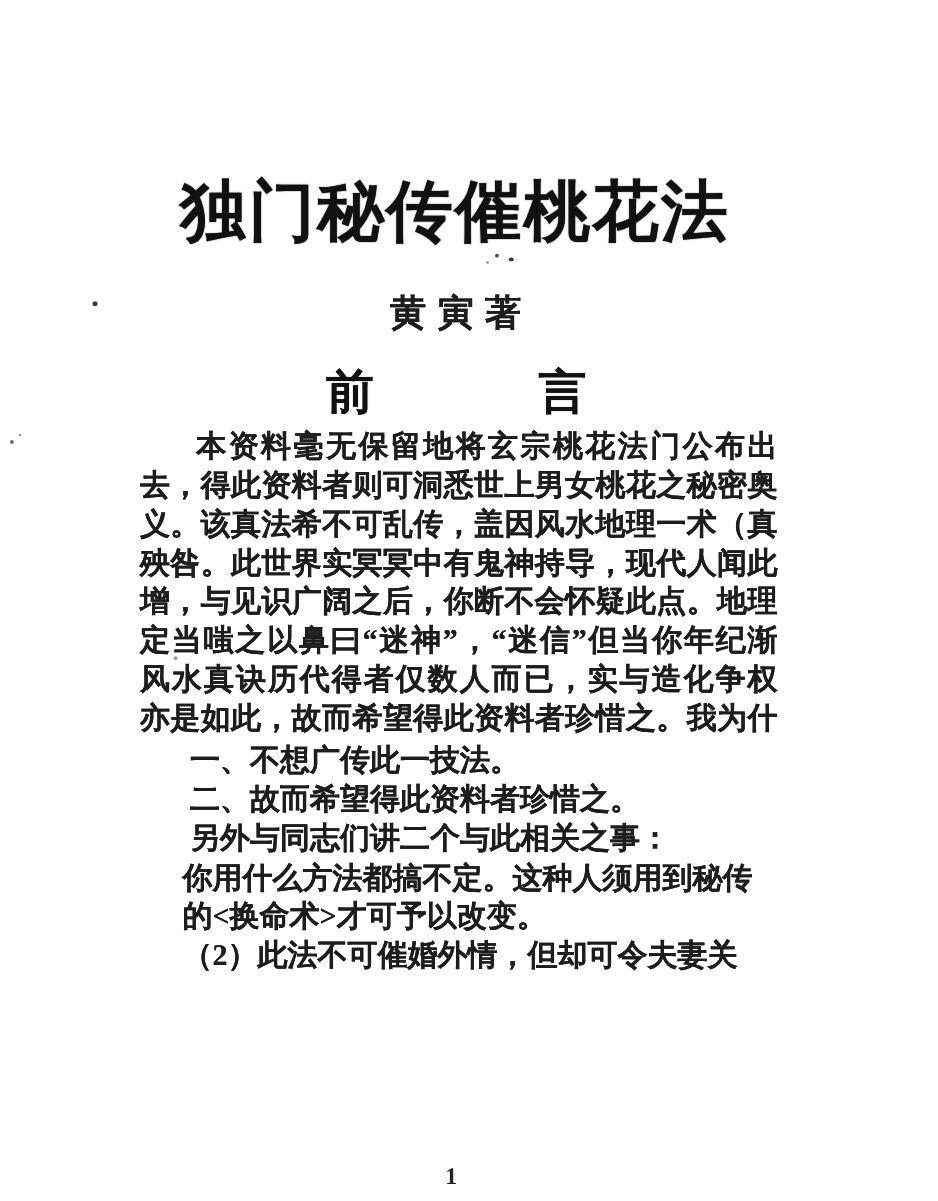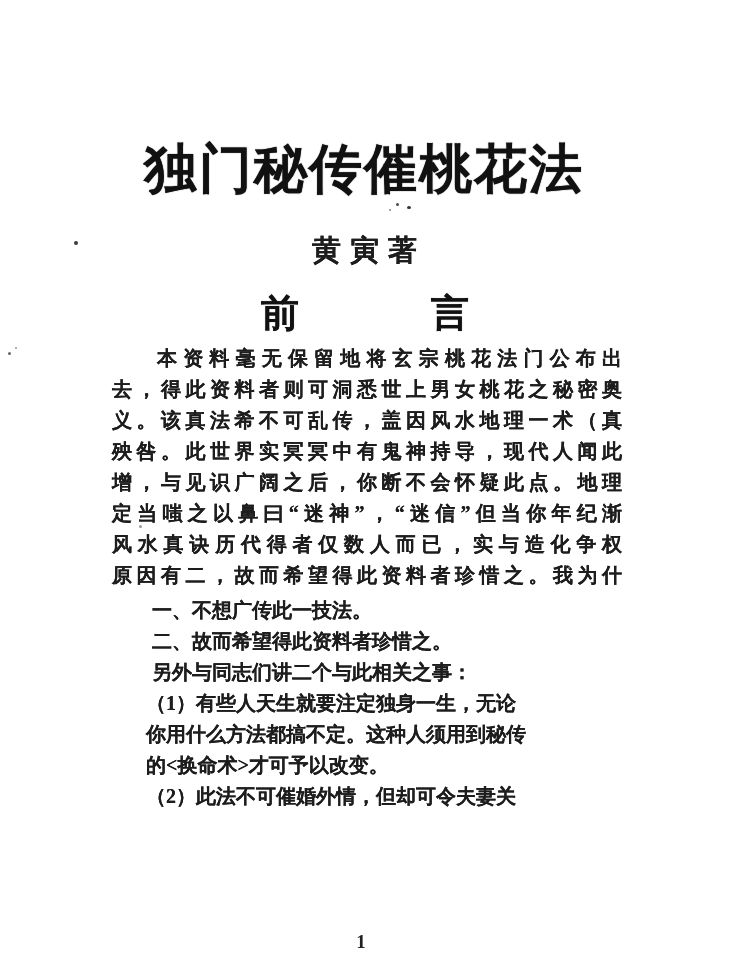--- a/index.html
+++ b/index.html
@@ -29,28 +29,28 @@
   .doc-heading{
     position:absolute;top:288px;left:0;width:100%;
     display:flex;justify-content:center;gap:132px;
     transform:translateX(-10px);
     font-size:38px;font-weight:800;
     color:var(--title-ink,#141414);
     text-shadow:0 0 .7px var(--title-ink,#141414);
   }
   .doc-body{
     position:absolute;top:343px;left:112px;width:510px;
-    font-size:20px;font-weight:600;line-height:31px;
+    font-size:24px;font-weight:600;line-height:31px;
     color:var(--ink,#1d1d1d);
     text-shadow:0 0 .5px var(--ink,#1d1d1d);
   }
   .doc-body .bl{height:31px;white-space:nowrap;}
   .jf{text-align:justify;text-align-last:justify;white-space:normal!important;}
   .fi{text-indent:45px;}
-  .in1{padding-left:40px;}
+  .in1{padding-left:40px;font-family:Liberation Mono, monospace;}
   .in2{padding-left:34px;}
   .gap{margin-top:4px;}
   .page-number{
     position:absolute;top:931px;left:0;width:100%;
     text-align:center;transform:translateX(-14px);
     font-size:19px;font-weight:600;color:#222;
   }
   .speck{position:absolute;border-radius:50%;background:#444;}
   .s1{left:74px;top:241px;width:4px;height:4px;background:#3a3a3a;}
   .s2{left:8px;top:352px;width:3px;height:3px;background:#666;}
@@ -76,25 +76,24 @@
   </div>
 
   <div class="doc-body">
     <div class="bl jf fi">本资料毫无保留地将玄宗桃花法门公布出</div>
     <div class="bl jf">去，得此资料者则可洞悉世上男女桃花之秘密奥</div>
     <div class="bl jf">义。该真法希不可乱传，盖因风水地理一术（真</div>
     <div class="bl jf">殃咎。此世界实冥冥中有鬼神持导，现代人闻此</div>
     <div class="bl jf">增，与见识广阔之后，你断不会怀疑此点。地理</div>
     <div class="bl jf">定当嗤之以鼻曰“迷神”，“迷信”但当你年纪渐</div>
     <div class="bl jf">风水真诀历代得者仅数人而已，实与造化争权</div>
-    <div class="bl jf">原因有二，故而希望得此资料者珍惜之。我为什</div>
+    <div class="bl jf">亦是如此，故而希望得此资料者珍惜之。我为什</div>
     <div class="bl in1 gap">一、不想广传此一技法。</div>
     <div class="bl in1">二、故而希望得此资料者珍惜之。</div>
     <div class="bl in1">另外与同志们讲二个与此相关之事：</div>
-    <div class="bl in2">（1）有些人天生就要注定独身一生，无论</div>
     <div class="bl in2">你用什么方法都搞不定。这种人须用到秘传</div>
     <div class="bl in2">的&lt;换命术&gt;才可予以改变。</div>
     <div class="bl in2">（2）此法不可催婚外情，但却可令夫妻关</div>
   </div>
 
   <div class="page-number">1</div>
 
   <span class="speck s1"></span>
   <span class="speck s2"></span>
   <span class="speck s3"></span>

